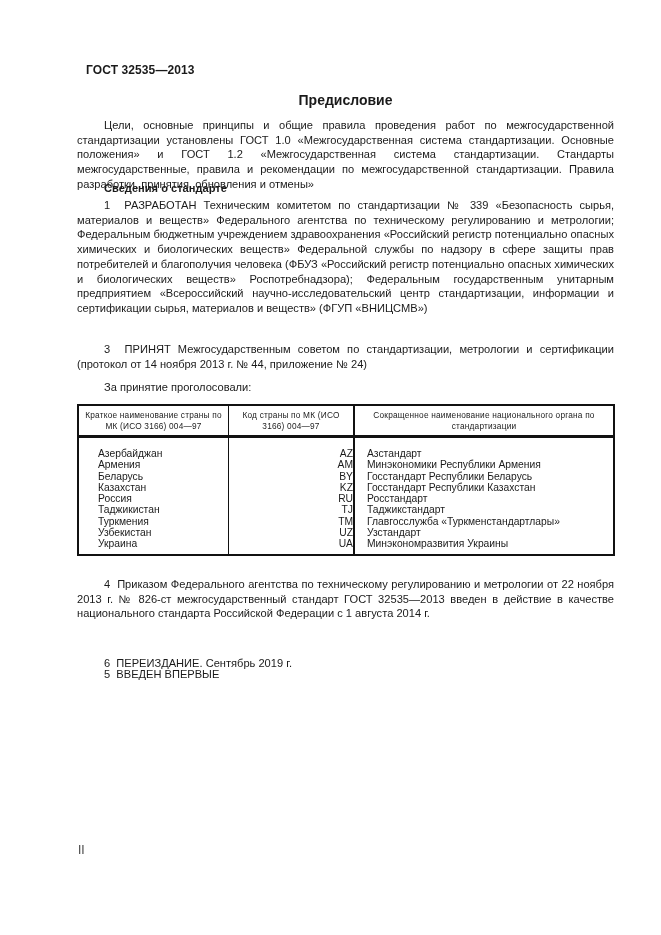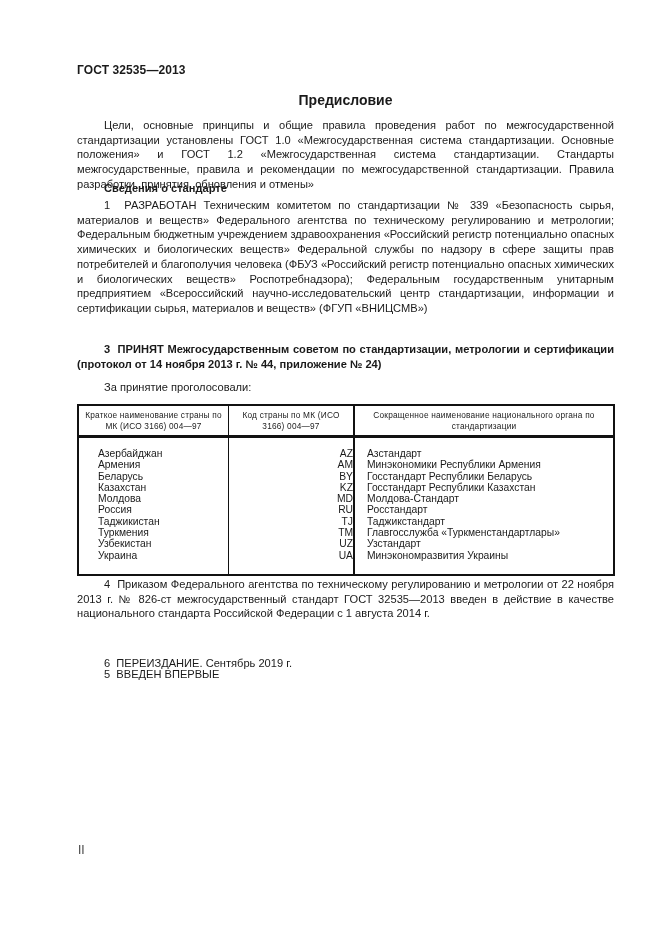--- a/index.html
+++ b/index.html
@@ -6,21 +6,21 @@
     body {
       width: 661px; height: 935px;
       background: #ffffff;
       position: relative;
       overflow: hidden;
       font-family: "Liberation Sans", "DejaVu Sans", sans-serif;
       color: #1a1a1a;
     }
     .page { position: absolute; left: 0; top: 0; width: 661px; height: 935px; }
     .doc-code {
-      position: absolute; left: 77px; top: 63px;
+      position: absolute; left: 86px; top: 63px;
       font-size: 12px; font-weight: bold; letter-spacing: 0.1px;
     }
     .title {
       position: absolute; left: 77px; width: 537px; top: 92px;
       text-align: center; font-size: 14px; font-weight: bold;
     }
     .para {
       position: absolute; left: 77px; width: 537px;
       font-size: 11.1px; line-height: 14.7px;
       text-align: justify;
@@ -52,21 +52,21 @@
     table.votes td {
       padding: 0; line-height: 11.3px;
       border-left: 1px solid #111;
       vertical-align: top;
     }
     table.votes td:first-child { border-left: none; }
     table.votes td.c1 { padding-left: 19px; width: 130px; }
     table.votes td.c2 { text-align: right; width: 120px; }
     table.votes td.c3 { padding-left: 12px; }
     table.votes tr.first td { padding-top: 10px; }
-    table.votes tr.last td { padding-bottom: 13px; margin-top: 47px; }
+    table.votes tr.last td { padding-bottom: 4px; margin-top: 47px; }
 
     .page-num {
       position: absolute; left: 78px; top: 843px;
       font-size: 12px; color: #444;
     }
   </style>
 </head>
 <body>
 
 <div class="page">
@@ -75,21 +75,21 @@
 
   <div class="title">Предисловие</div>
 
   <div class="para" style="top:118px;"><span class="ind"></span><span>Цели, основные принципы и общие правила проведения работ по межгосударственной стандартизации установлены ГОСТ 1.0 «Межгосударственная система стандартизации. Основные положения» и ГОСТ 1.2 «Межгосударственная система стандартизации. Стандарты межгосударственные, правила и рекомендации по межгосударственной стандартизации. Правила разработки, принятия, обновления и отмены»</span></div>
 
   <div class="subhead">Сведения о стандарте</div>
 
   <div class="para" style="top:198px;"><span class="ind"></span><span>1</span>&nbsp; <span>РАЗРАБОТАН Техническим комитетом по стандартизации № 339 «Безопасность сырья, материалов и веществ» Федерального агентства по техническому регулированию и метрологии; Федеральным бюджетным учреждением здравоохранения «Российский регистр потенциально опасных химических и биологических веществ» Федеральной службы по надзору в сфере защиты прав потребителей и благополучия человека (ФБУЗ «Российский регистр потенциально опасных химических и биологических веществ» Роспотребнадзора); Федеральным государственным унитарным предприятием «Всероссийский научно-исследовательский центр стандартизации, информации и сертификации сырья, материалов и веществ» (ФГУП «ВНИЦСМВ»)</span></div>
 
 
-  <div class="para" style="top:342px;font-weight:bold;"><span class="ind"></span><span>3</span>&nbsp; <span>ПРИНЯТ Межгосударственным советом по стандартизации, метрологии и сертификации (протокол от 14 ноября 2013 г. № 44, приложение № 24)</span></div>
+  <div class="para" style="top:342px;"><span class="ind"></span><span>3</span>&nbsp; <span>ПРИНЯТ Межгосударственным советом по стандартизации, метрологии и сертификации (протокол от 14 ноября 2013 г. № 44, приложение № 24)</span></div>
 
   <div class="indented" style="top:381px;">За принятие проголосовали:</div>
 
   <table class="votes">
     <thead>
       <tr>
         <th style="width:143px;">Краткое наименование страны по МК (ИСО 3166) 004—97</th>
         <th style="width:120px;">Код страны по МК (ИСО 3166) 004—97</th>
         <th class="c3">Сокращенное наименование национального органа по стандартизации</th>
       </tr>
@@ -107,25 +107,20 @@
       </tr>
       <tr>
         <td class="c1">Беларусь</td>
         <td class="c2">BY</td>
         <td class="c3">Госстандарт Республики Беларусь</td>
       </tr>
       <tr>
         <td class="c1">Казахстан</td>
         <td class="c2">KZ</td>
         <td class="c3">Госстандарт Республики Казахстан</td>
-      </tr>
-      <tr>
-        <td class="c1">Молдова</td>
-        <td class="c2">MD</td>
-        <td class="c3">Молдова-Стандарт</td>
       </tr>
       <tr>
         <td class="c1">Россия</td>
         <td class="c2">RU</td>
         <td class="c3">Росстандарт</td>
       </tr>
       <tr>
         <td class="c1">Таджикистан</td>
         <td class="c2">TJ</td>
         <td class="c3">Таджикстандарт</td>

